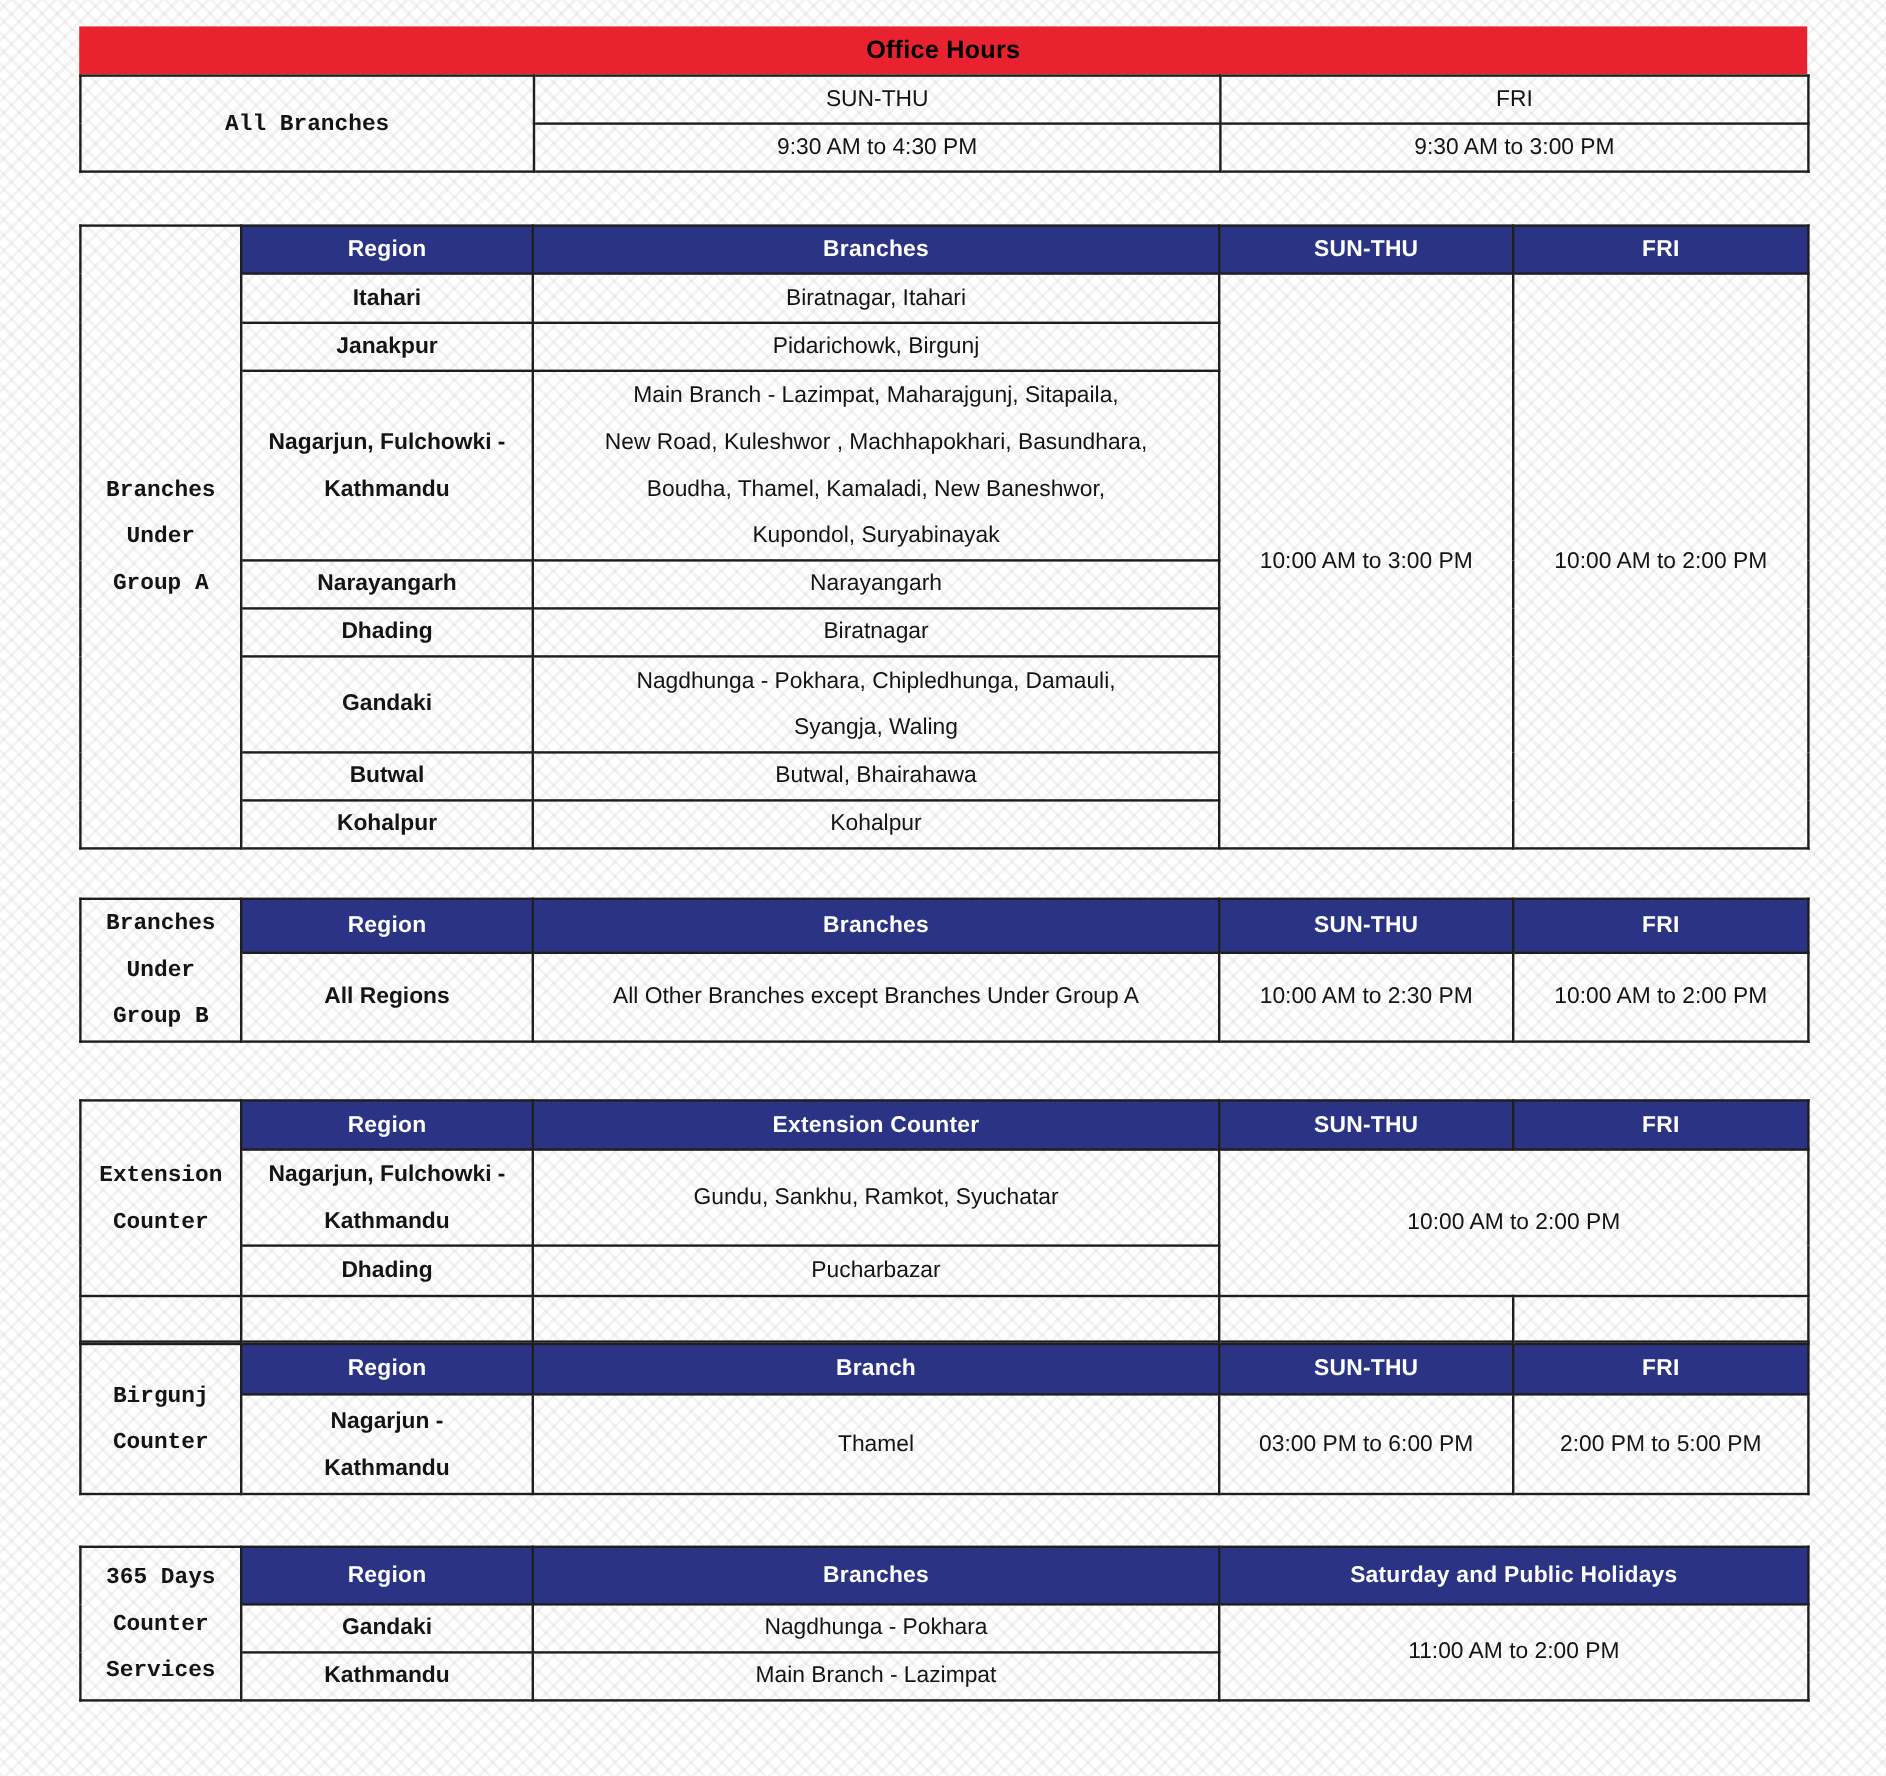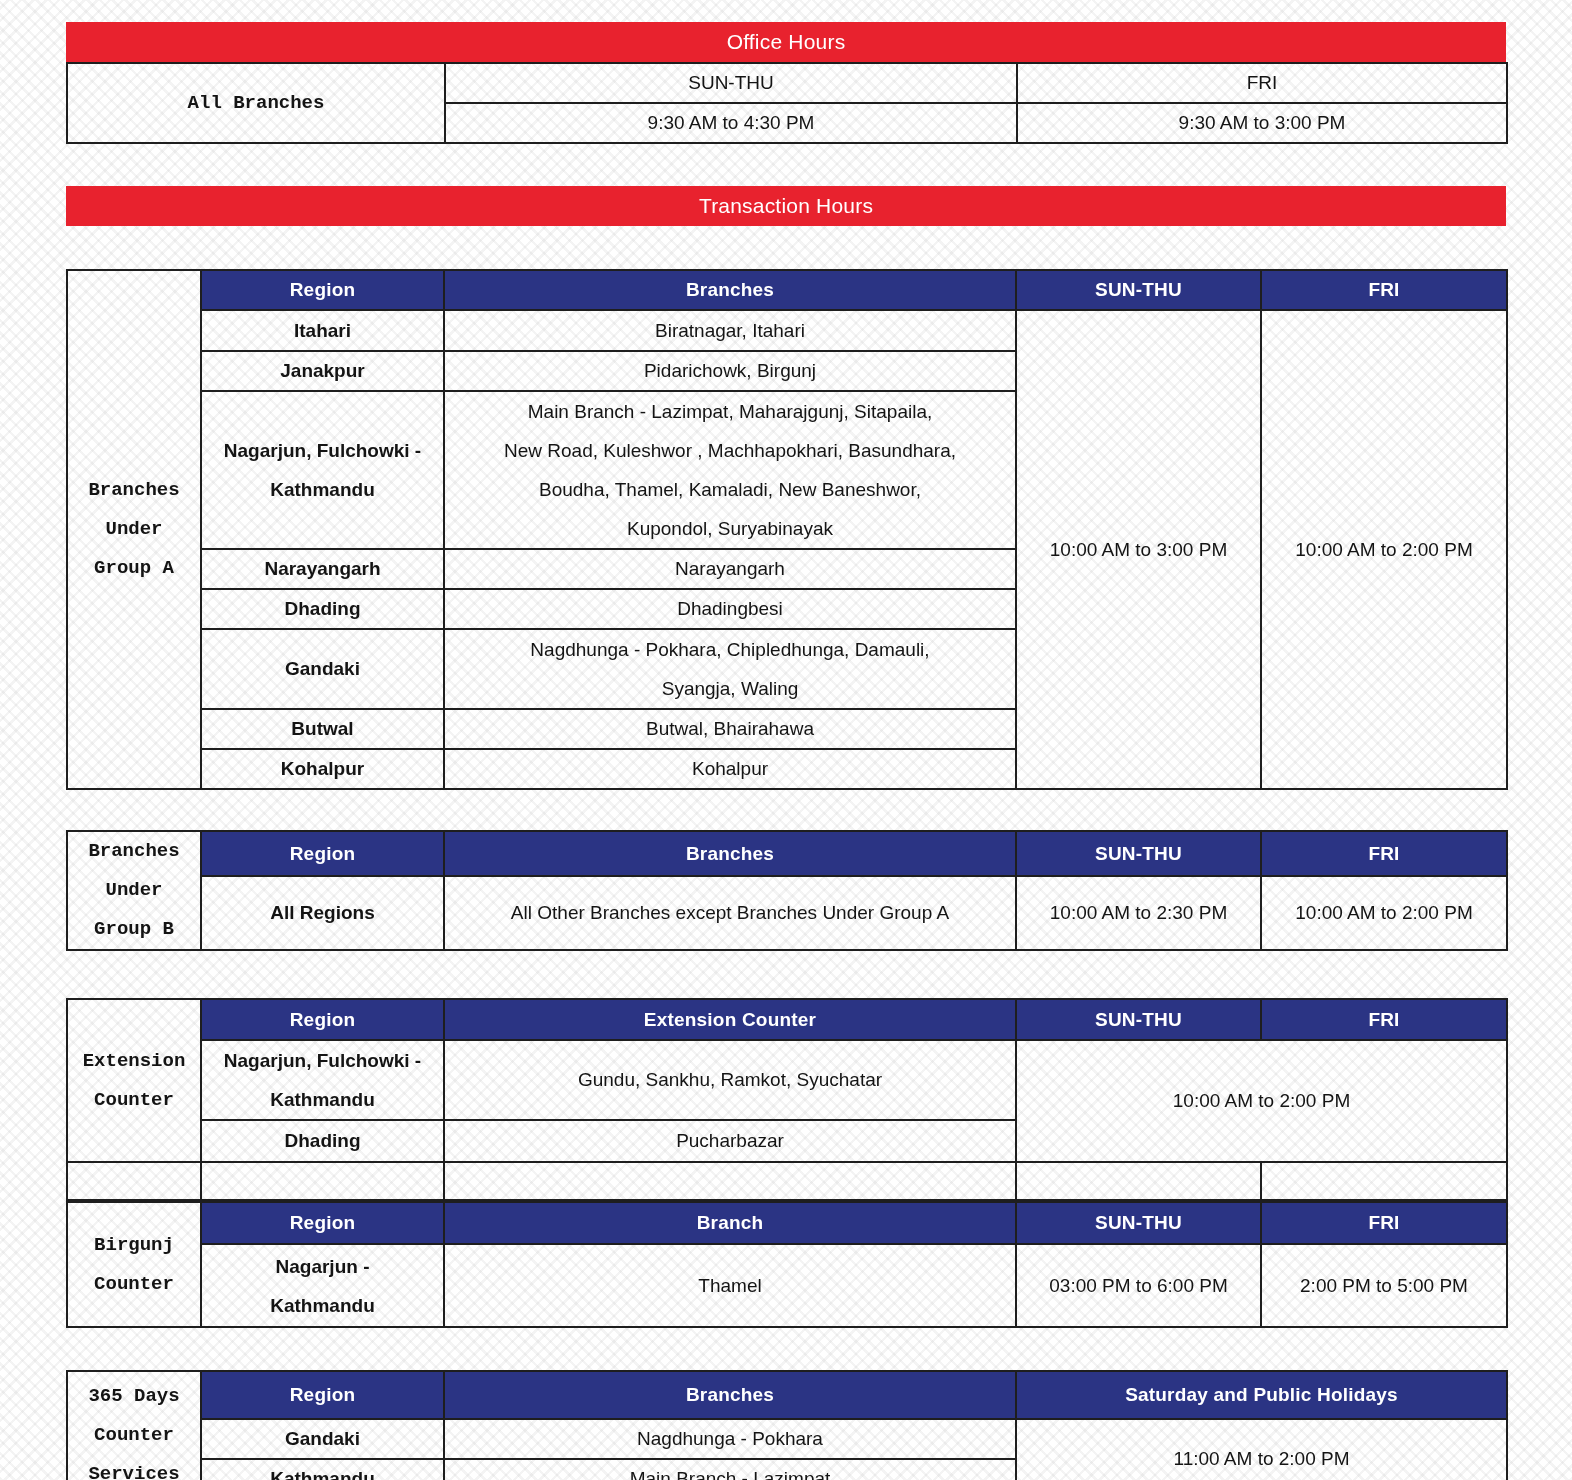--- a/index.html
+++ b/index.html
@@ -15,22 +15,22 @@
     font-family:"Liberation Sans", sans-serif;
     color:var(--ink);
     background:
       repeating-linear-gradient(45deg, rgba(185,185,185,0.16) 0 2.5px, transparent 2.5px 9px),
       repeating-linear-gradient(-45deg, rgba(185,185,185,0.16) 0 2.5px, transparent 2.5px 9px),
       #ffffff;
   }
   .page{padding:22px 66px 0 66px;}
   .banner{
     width:1440px;height:40px;line-height:40px;
-    background:var(--red);color:#ffffff;
-    font-weight:normal;font-size:21px;text-align:center;
+    background:var(--red);color:#000000;
+    font-weight:bold;font-size:21px;text-align:center;
     letter-spacing:0.2px;
   }
   table{
     border-collapse:collapse;table-layout:fixed;width:1440px;
     background:transparent;
   }
   td,th{
     border:2px solid var(--border);
     text-align:center;vertical-align:middle;
     padding:0 4px;font-size:19px;overflow:visible;
@@ -67,21 +67,20 @@
       <td>SUN-THU</td>
       <td>FRI</td>
     </tr>
     <tr style="height:39px">
       <td>9:30 AM to 4:30 PM</td>
       <td>9:30 AM to 3:00 PM</td>
     </tr>
   </tbody>
     </table>
 
-  <div class="banner mt42">Transaction Hours</div>
 
   <table class="mt43">
     <colgroup>
         <col style="width:134px">
         <col style="width:243px">
         <col style="width:572px">
         <col style="width:245px">
         <col style="width:246px">
       </colgroup>
     <tbody>
@@ -117,21 +116,21 @@
         <span class="line">Boudha, Thamel, Kamaladi, New Baneshwor,</span>
         <span class="line">Kupondol, Suryabinayak</span>
       </td>
     </tr>
     <tr style="height:40px">
       <td class="bold">Narayangarh</td>
       <td>Narayangarh</td>
     </tr>
     <tr style="height:40px">
       <td class="bold">Dhading</td>
-      <td>Dhadingbesi</td>
+      <td>Biratnagar</td>
     </tr>
     <tr style="height:78px">
       <td class="bold">Gandaki</td>
       <td>
         <span class="line">Nagdhunga - Pokhara, Chipledhunga, Damauli,</span>
         <span class="line">Syangja, Waling</span>
       </td>
     </tr>
     <tr style="height:40px">
       <td class="bold">Butwal</td>

